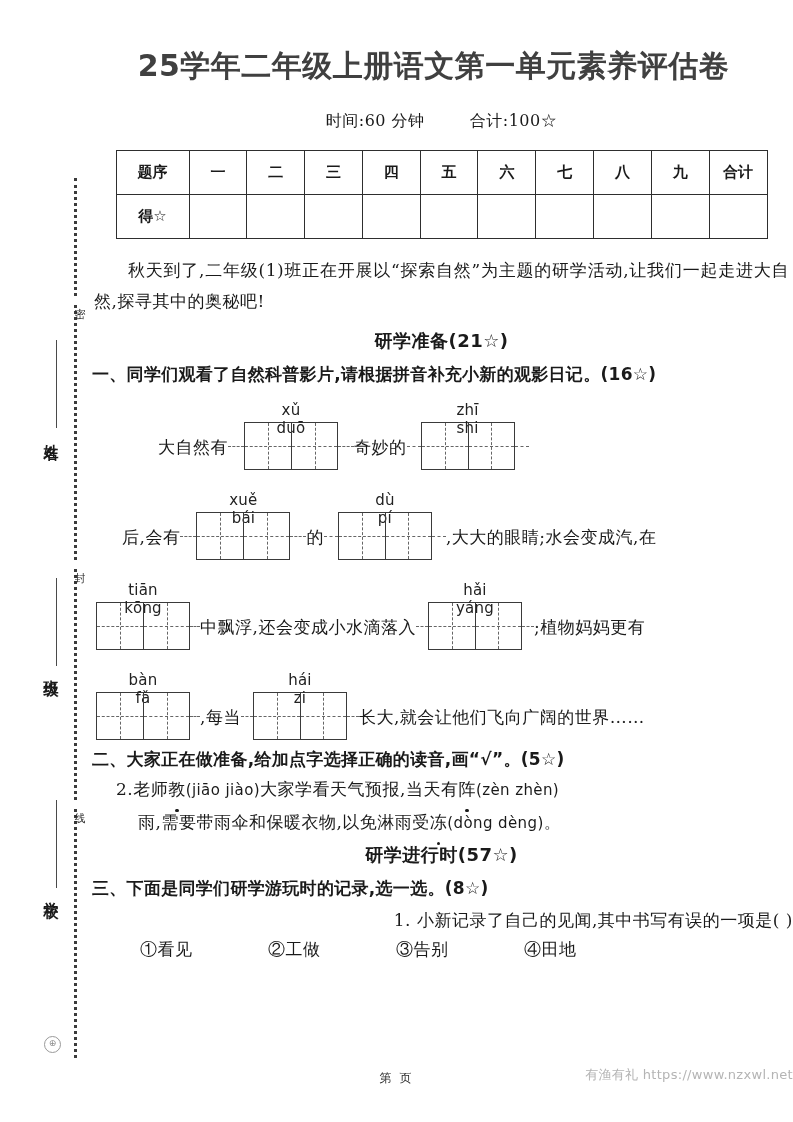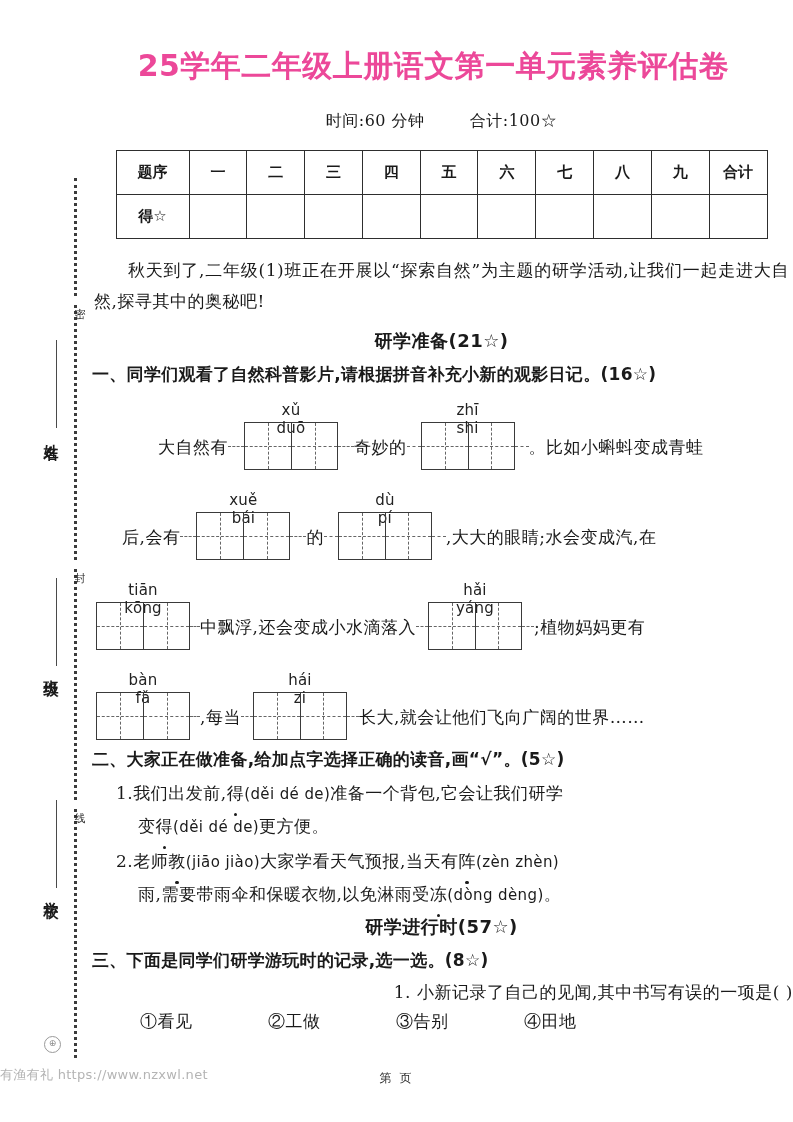--- a/index.html
+++ b/index.html
@@ -79,21 +79,21 @@
   }
 
   #paper-title {
     margin: 46px 0 0 0;
     padding-right: 16px;
     font-family: "DejaVu Sans", "Liberation Sans", sans-serif;
     font-size: 30px;
     font-weight: 700;
     letter-spacing: 0.5px;
     text-align: center;
-    color: #ec4899;
+    color: #404040;
     white-space: nowrap;
   }
 
   #exam-meta {
     margin-top: 24px;
     text-align: center;
     font-size: 16px;
     letter-spacing: 0.5px;
   }
   #exam-meta .gap { display: inline-block; width: 34px; }
@@ -261,21 +261,21 @@
     top: 1070px;
     text-align: center;
     font-size: 12px;
     color: #2a2a2a;
     letter-spacing: 2px;
   }
   #watermark {
     position: absolute;
     left: 0; right: 0;
     top: 1066px;
-    text-align: left;
+    text-align: right;
     font-family: "DejaVu Sans", "Liberation Sans", sans-serif;
     font-size: 13px;
     color: #b4b4b4;
     letter-spacing: 0.3px;
   }
 </style>
 </head>
 <body>
 
 <div id="seal-margin">
@@ -367,21 +367,20 @@
         <span class="tz-pinyin">
           <span>zhī</span>
             <span>shi</span>
         </span>
         <span class="tz-boxes">
             <span class="tz-cell"></span>
             <span class="tz-cell"></span>
           </span>
       </span>
       <span class="tz-rule-r" style="width:14px;"></span>
-      <span class="wl-text">。比如小蝌蚪变成青蛙</span>
     </div>
   </div>
 
   <div class="write-line">
     <div class="wl-inner" style="padding-left:32px;">
       <span class="wl-text">后,会有</span>
       <span class="tz-rule-l" style="width:16px;"></span>
       <span class="tz-group">
         <span class="tz-pinyin">
           <span>xuě</span>
@@ -465,24 +464,20 @@
             <span class="tz-cell"></span>
           </span>
       </span>
       <span class="tz-rule-r" style="width:12px;"></span>
       <span class="wl-text">长大,就会让他们飞向广阔的世界……</span>
     </div>
   </div>
 
   <div class="q-head" style="margin-top:2px;">二、大家正在做准备,给加点字选择正确的读音,画“√”。(5☆)</div>
 
-  <div class="q-body">
-    <span>1.</span><span>我们出发前,</span><span class="dotchar">得</span><span class="pin">(děi   dé   de)</span><span>准备一个背包,它会让我们研学</span>
-    <span class="sub-indent"><span>变</span><span class="dotchar">得</span><span class="pin">(děi   dé   de)</span><span>更方便。</span></span>
-  </div>
 
   <div class="q-body" style="margin-top:2px;">
     <span>2.</span><span>老师</span><span class="dotchar">教</span><span class="pin">(jiāo   jiào)</span><span>大家学看天气预报,当天有</span><span class="dotchar">阵</span><span class="pin">(zèn   zhèn)</span>
     <span class="sub-indent"><span>雨,需要带雨伞和保暖衣物,以免淋雨受</span><span class="dotchar">冻</span><span class="pin">(dòng   dèng)</span><span>。</span></span>
   </div>
 
   <div class="section-head" style="margin-top:4px;">研学进行时(57☆)</div>
 
   <div class="q-head" style="margin-top:10px;">三、下面是同学们研学游玩时的记录,选一选。(8☆)</div>
 

